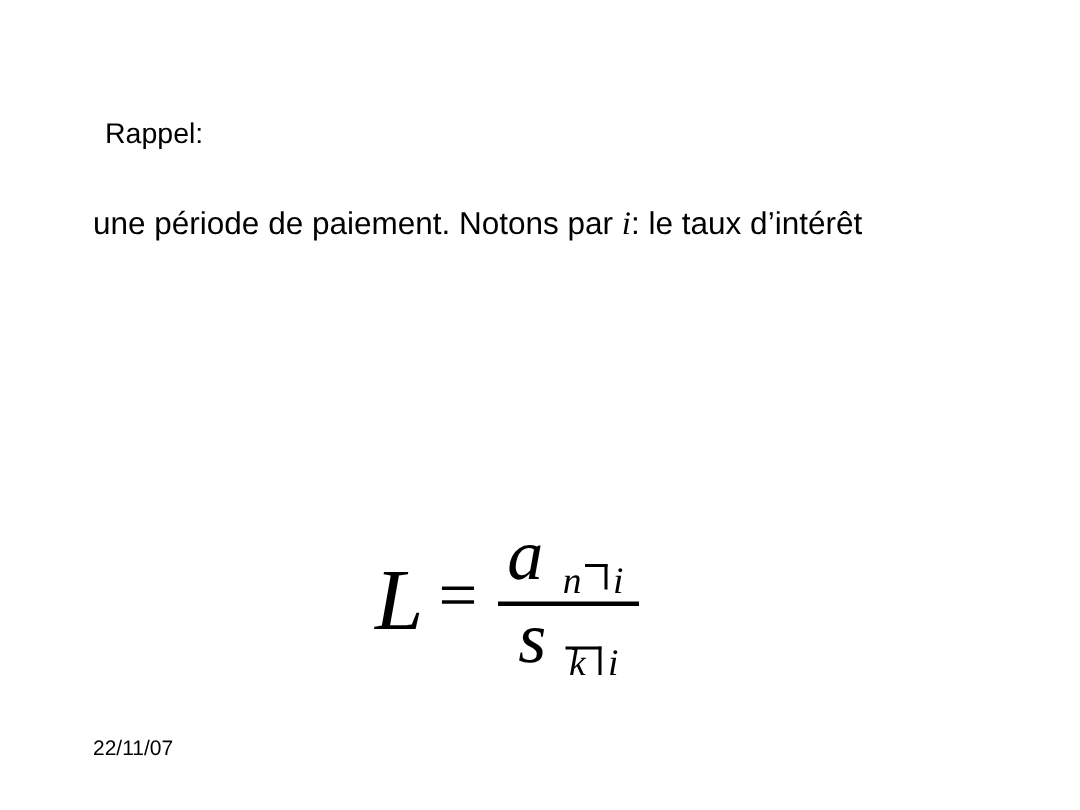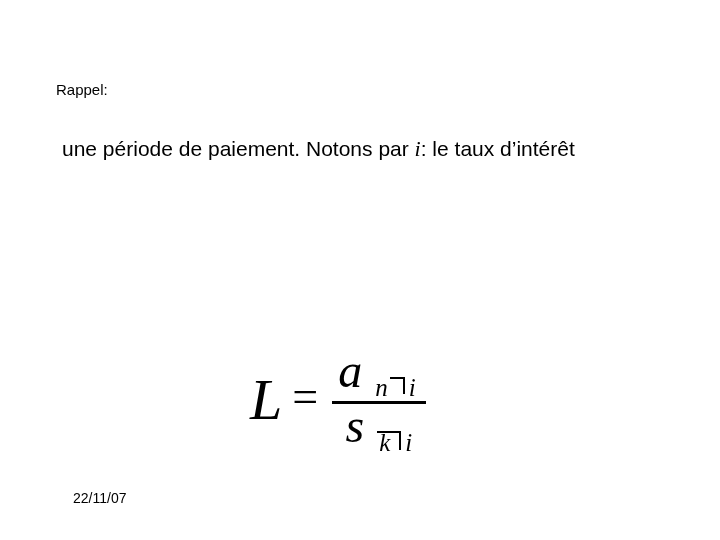--- a/index.html
+++ b/index.html
@@ -10,23 +10,23 @@
     width: 720px;
     height: 540px;
     background: #ffffff;
     color: #000000;
     font-family: "Liberation Sans", sans-serif;
     overflow: hidden;
   }
 
   .title {
     position: absolute;
-    left: 56px;
+    left: 70px;
     top: 76px;
-    font-size: 15px;
+    font-size: 19px;
     line-height: 27px;
   }
 
   .para {
     position: absolute;
     left: 62px;
     top: 135px;
     font-size: 21px;
     line-height: 27px;
   }
@@ -107,21 +107,21 @@
     border-top: 2px solid #000;
     border-right: 2px solid #000;
     line-height: 15px;
     padding: 2px 9px 0 2px;
     margin-right: 4px;
   }
   .ri { font-style: italic; }
 
   .date {
     position: absolute;
-    left: 73px;
+    left: 62px;
     top: 490px;
     font-size: 14px;
     line-height: 17px;
   }
 </style>
 </head>
 <body>
 
 <div class="slide">
 

